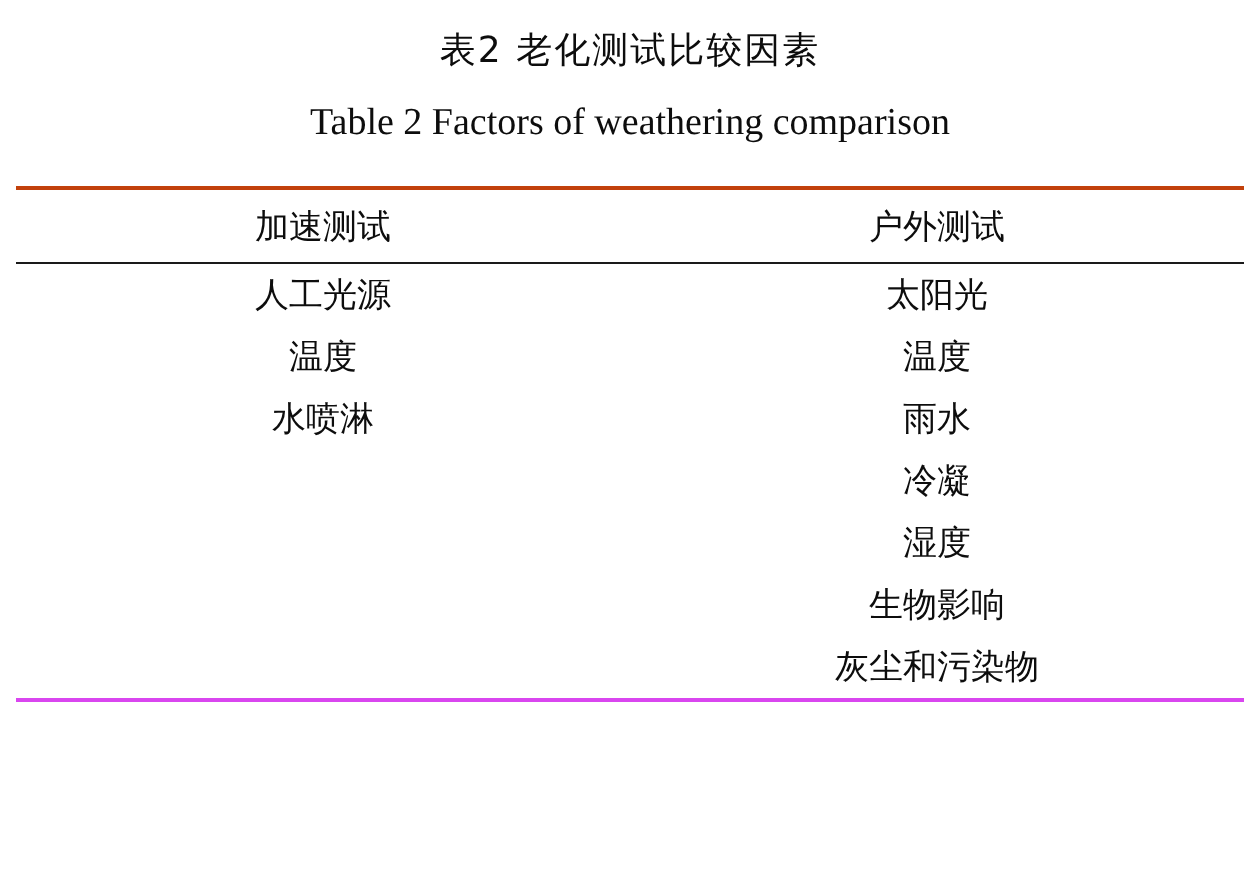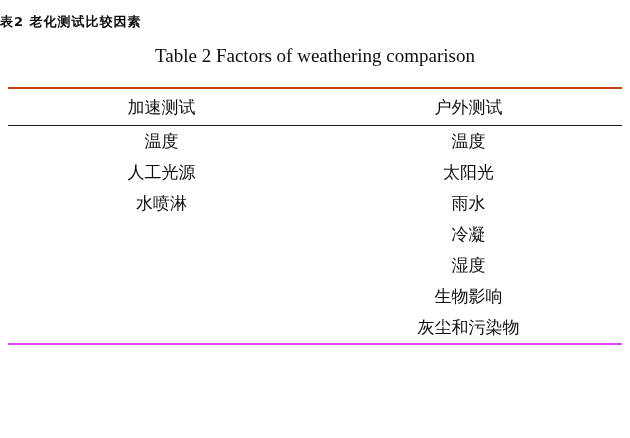--- a/index.html
+++ b/index.html
@@ -15,23 +15,24 @@
     overflow: hidden;
   }
   .page {
     width: 630px;
     height: 438px;
     box-sizing: border-box;
     position: relative;
     background: #ffffff;
   }
   .title-cn {
+    text-align: center;
     font-family: "DejaVu Sans", "Liberation Sans", sans-serif;
-    font-size: 13px;
-    font-weight: bold;
+    font-size: 18px;
+    font-weight: normal;
     letter-spacing: 1px;
     margin-top: 13px;
     color: #0d0d0d;
   }
   .title-en {
     text-align: center;
     font-family: "Liberation Serif", "DejaVu Serif", serif;
     font-size: 19px;
     font-weight: normal;
     margin-top: 14px;
@@ -84,26 +85,26 @@
   <div class="table-wrap">
     <table class="data-table">
       <thead>
         <tr class="rule-top rule-mid">
           <th class="col-left">加速测试</th>
           <th class="col-right">户外测试</th>
         </tr>
       </thead>
       <tbody>
         <tr>
+          <td class="col-left">人工光源</td>
+          <td class="col-right">太阳光</td>
+        </tr>
+        <tr>
           <td class="col-left">温度</td>
           <td class="col-right">温度</td>
-        </tr>
-        <tr>
-          <td class="col-left">人工光源</td>
-          <td class="col-right">太阳光</td>
         </tr>
         <tr>
           <td class="col-left">水喷淋</td>
           <td class="col-right">雨水</td>
         </tr>
         <tr>
           <td class="col-left empty-cell"></td>
           <td class="col-right">冷凝</td>
         </tr>
         <tr>

